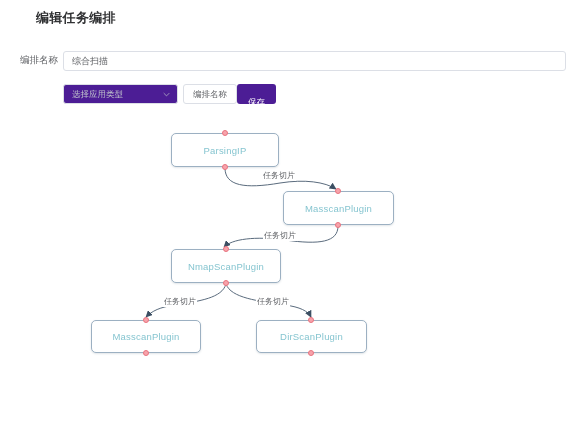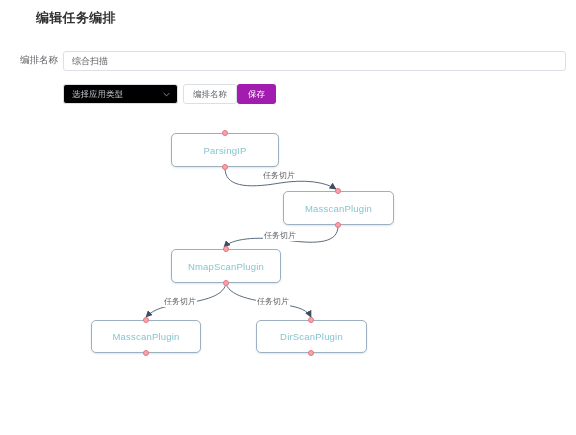--- a/index.html
+++ b/index.html
@@ -98,21 +98,21 @@
   }
   #app-type-select {
     position: absolute;
     left: 63px;
     top: 0;
     width: 115px;
     height: 20px;
     box-sizing: border-box;
     border: 1px solid #dcdfe6;
     border-radius: 3px;
-    background: #000000;
+    background: #4c1d95;
     cursor: pointer;
   }
   #app-type-placeholder {
     position: absolute;
     left: 8px;
     top: 4px;
     font-size: 8.5px;
     color: #c0c4cc;
     white-space: nowrap;
   }
@@ -140,25 +140,25 @@
     font-family: "Liberation Sans", "DejaVu Sans", sans-serif;
     cursor: pointer;
     white-space: nowrap;
   }
   #save-button {
     position: absolute;
     left: 237px;
     top: 0;
     height: 20px;
     box-sizing: border-box;
-    padding: 0 11px;
+    padding: 8px 11px;
     line-height: 20px;
     border: none;
     border-radius: 3px;
-    background: #a21caf;
+    background: #4c1d95;
     color: #ffffff;
     font-size: 8.5px;
     font-family: "Liberation Sans", "DejaVu Sans", sans-serif;
     cursor: pointer;
     white-space: nowrap;
   }
 
   
   #graph-canvas {
     position: absolute;

